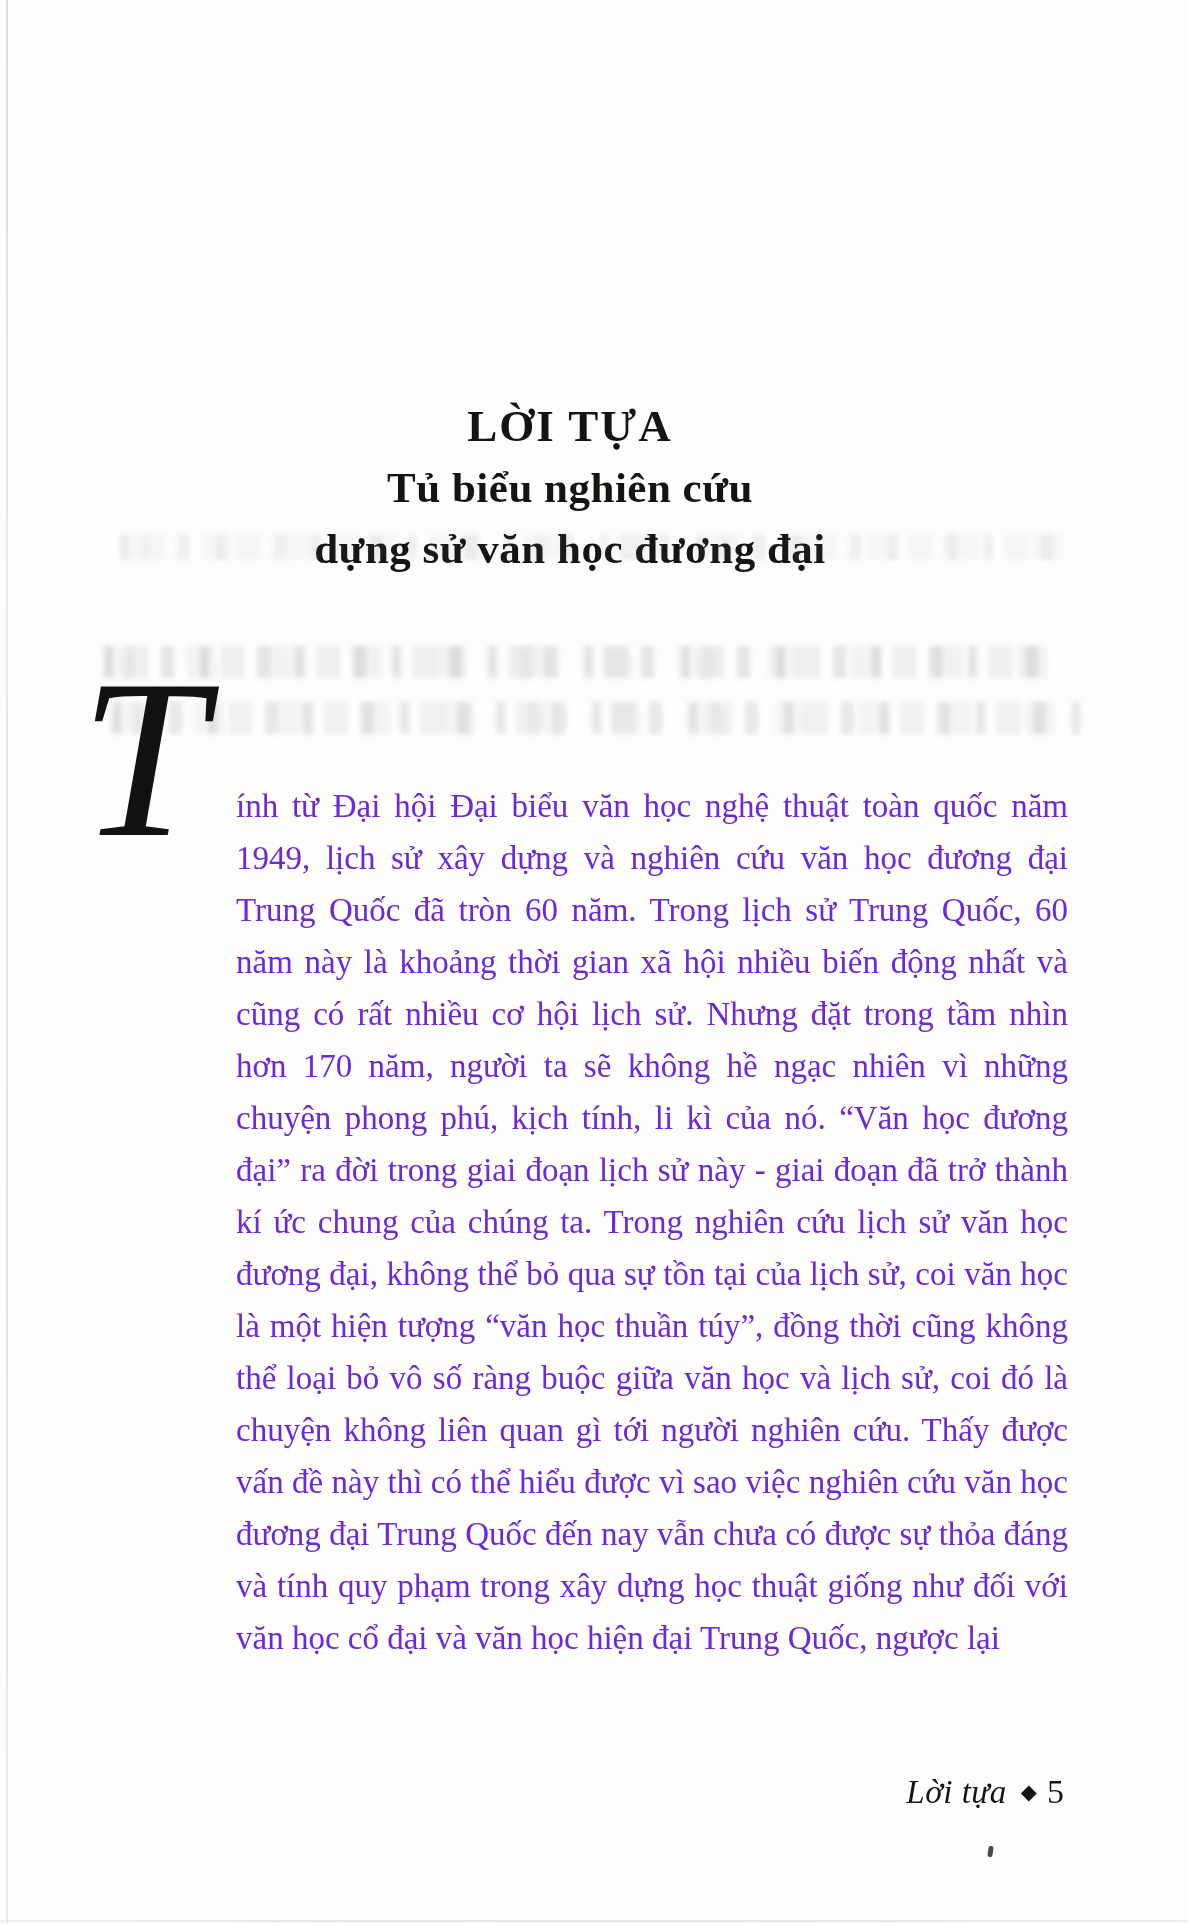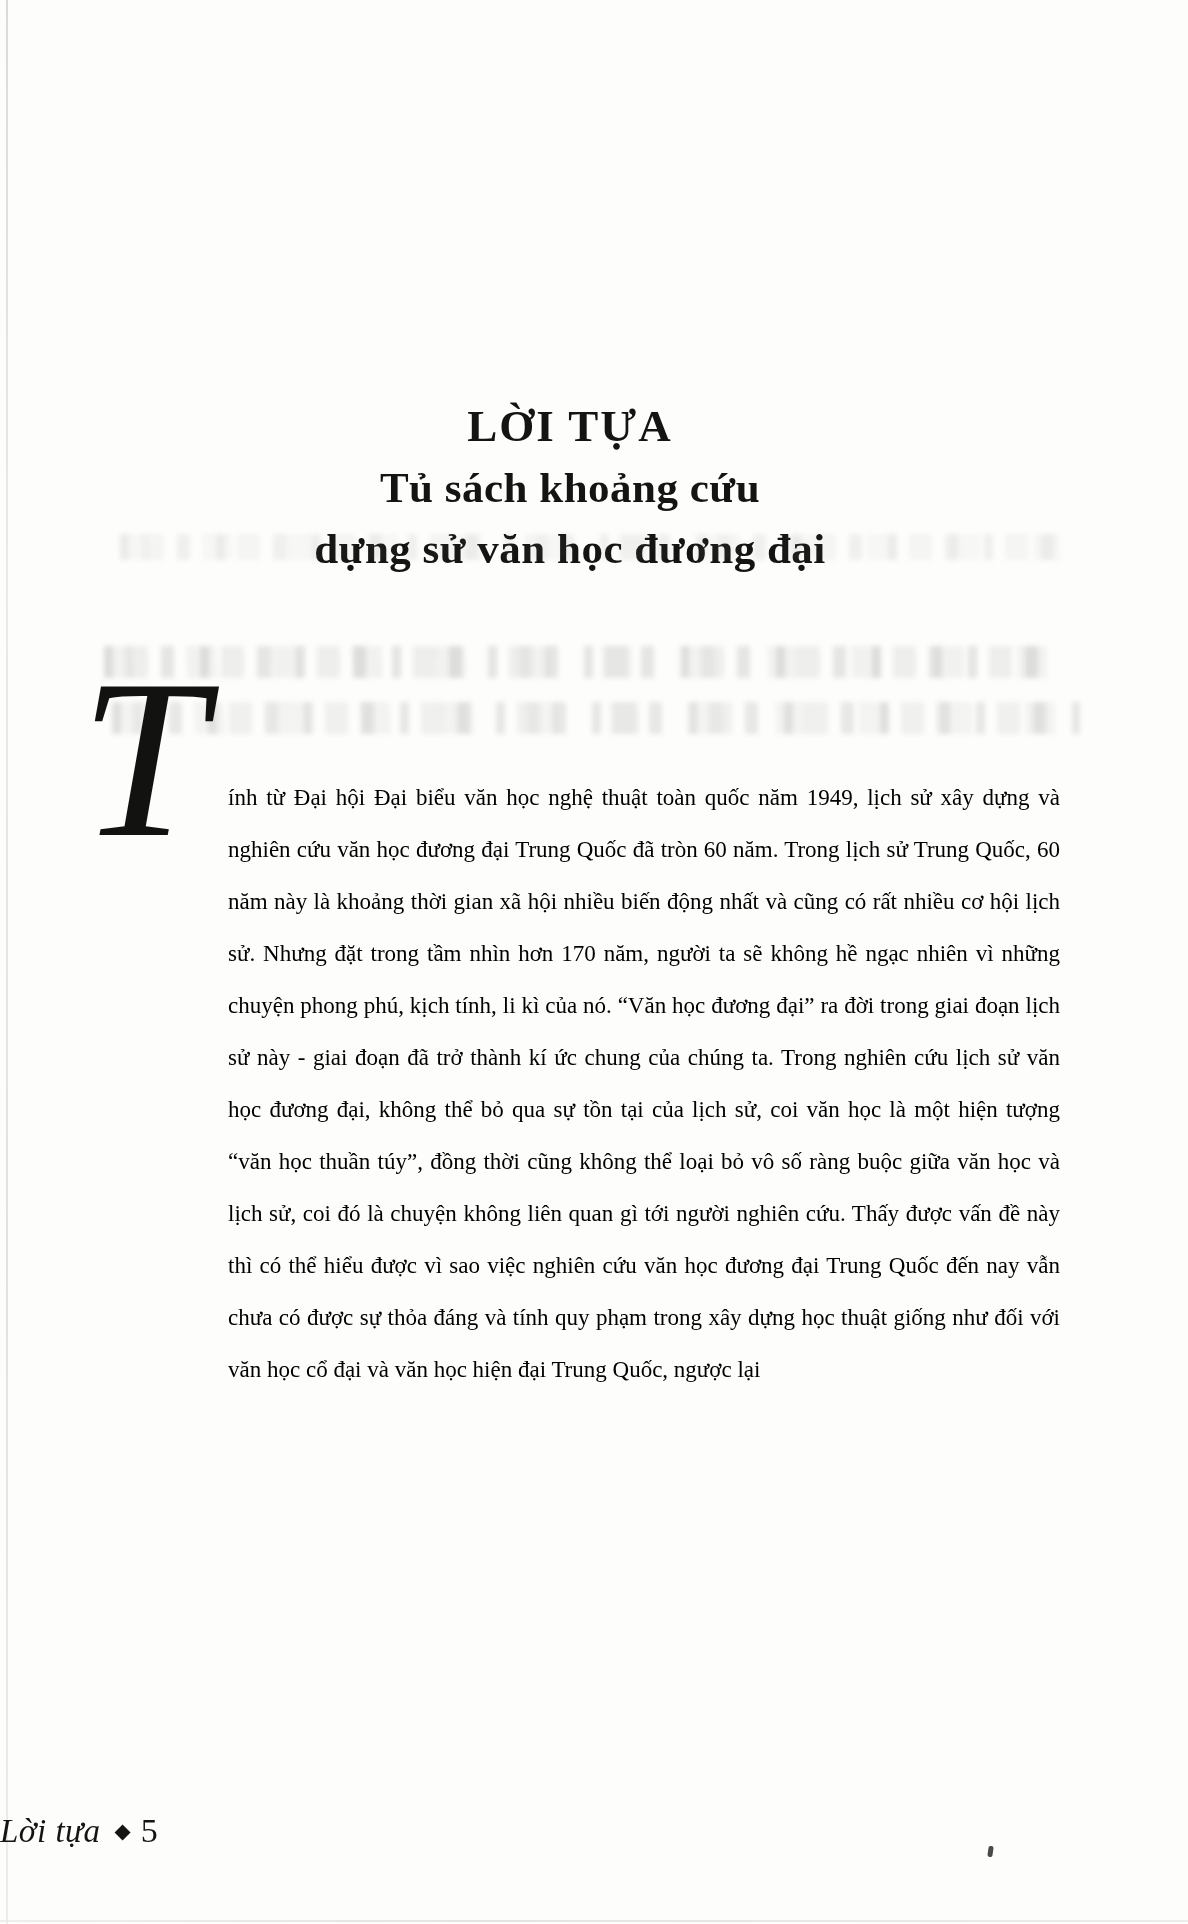--- a/index.html
+++ b/index.html
@@ -78,32 +78,32 @@
     line-height: 226px;
     font-style: italic;
     font-weight: normal;
     color: #121210;
   }
   .body-paragraph {
     position: absolute;
     left: 224px;
     top: 768px;
     width: 832px;
-    font-size: 23px;
+    font-size: 33px;
     line-height: 52px;
     text-align: justify;
-    margin: 4px;
-    color: #000000;
+    margin: 12px;
+    color: #6d28d9;
   }
   .footer {
     position: absolute;
     left: 0;
-    top: 1812px;
+    top: 1773px;
     width: 1064px;
-    text-align: left;
+    text-align: right;
     white-space: nowrap;
   }
   .footer-label {
     font-style: italic;
     font-size: 33px;
     letter-spacing: 0.5px;
   }
   .footer-diamond {
     font-size: 21px;
     margin: 0 10px 0 14px;
@@ -129,21 +129,21 @@
 </head>
 <body>
 
 <div class="page">
 
   <div class="scan-edge-left"></div>
   <div class="scan-edge-bottom"></div>
 
   <div class="title-block">
     <div class="title-main">LỜI TỰA</div>
-    <div class="title-sub">Tủ sách khoảng cứu</div>
+    <div class="title-sub">Tủ biểu nghiên cứu</div>
     <div class="title-sub">dựng sử văn học đương đại</div>
   </div>
 
   <div class="bleed-row bleed-1"></div>
   <div class="bleed-row bleed-2"></div>
   <div class="bleed-row bleed-3"></div>
 
   <div class="drop-cap">T</div>
 
   <p class="body-paragraph">ính từ Đại hội Đại biểu văn học nghệ thuật toàn quốc năm 1949, lịch sử xây dựng và nghiên cứu văn học đương đại Trung Quốc đã tròn 60 năm. Trong lịch sử Trung Quốc, 60 năm này là khoảng thời gian xã hội nhiều biến động nhất và cũng có rất nhiều cơ hội lịch sử. Nhưng đặt trong tầm nhìn hơn 170 năm, người ta sẽ không hề ngạc nhiên vì những chuyện phong phú, kịch tính, li kì của nó. “Văn học đương đại” ra đời trong giai đoạn lịch sử này - giai đoạn đã trở thành kí ức chung của chúng ta. Trong nghiên cứu lịch sử văn học đương đại, không thể bỏ qua sự tồn tại của lịch sử, coi văn học là một hiện tượng “văn học thuần túy”, đồng thời cũng không thể loại bỏ vô số ràng buộc giữa văn học và lịch sử, coi đó là chuyện không liên quan gì tới người nghiên cứu. Thấy được vấn đề này thì có thể hiểu được vì sao việc nghiên cứu văn học đương đại Trung Quốc đến nay vẫn chưa có được sự thỏa đáng và tính quy phạm trong xây dựng học thuật giống như đối với văn học cổ đại và văn học hiện đại Trung Quốc, ngược lại</p>

